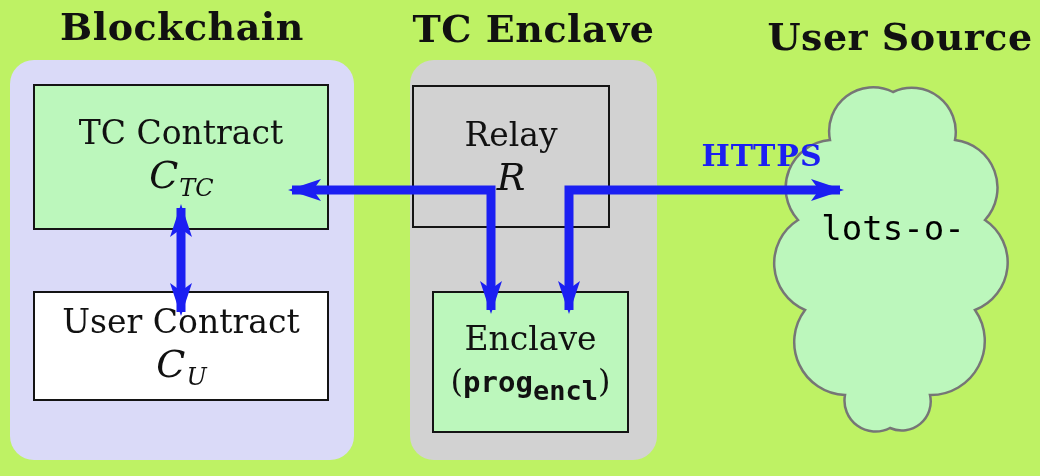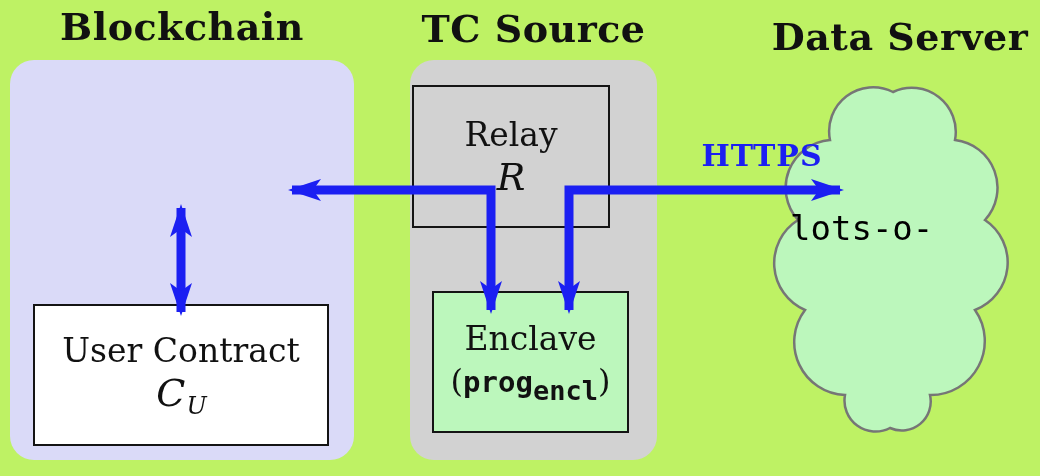--- a/index.html
+++ b/index.html
@@ -23,52 +23,56 @@
     display:flex;flex-direction:column;align-items:center;justify-content:center;
     z-index:2;text-align:center;
   }
   .box-line{font-size:33px;line-height:40px;}
   .math-line{font-size:38px;line-height:44px;font-style:italic;}
   .math-line .sub{font-size:24px;font-style:italic;position:relative;top:8px;left:1px;}
   .enclave-code{font-size:32px;line-height:44px;}
   .enclave-code .tt{font-family:"DejaVu Sans Mono",monospace;font-weight:600;font-size:29px;margin-top:44px;}
   .enclave-code .tt-sub{font-size:27px;position:relative;top:8px;}
   .box.tc-contract{left:33px;top:84px;width:296px;height:146px;background:var(--green);}
-  .box.user-contract{left:33px;top:304px;width:296px;height:142px;background:#ffffff;text-align:right;}
+  .box.user-contract{left:33px;top:291px;width:296px;height:110px;background:#ffffff;text-align:right;}
   .box.relay{left:412px;top:85px;width:198px;height:143px;background:var(--gray);}
   .box.enclave{left:432px;top:291px;width:197px;height:142px;background:var(--green);}
   svg.overlay{position:absolute;left:0;top:0;z-index:3;pointer-events:none;}
   .edge{stroke:var(--blue);stroke-width:9;fill:none;}
   .ah{fill:var(--blue);}
   .cloud{fill:var(--green);stroke:var(--cloud-outline);stroke-width:2.5;}
   .https-label{
     position:absolute;left:682px;top:138px;width:160px;text-align:center;
     color:var(--blue);font-weight:bold;font-size:30px;z-index:4;letter-spacing:1px;
   }
   .cloud-text{
-    position:absolute;left:790px;top:207px;width:206px;
+    position:absolute;left:790px;top:207px;width:206px;text-align:center;
     font-family:"DejaVu Sans Mono",monospace;font-size:34px;line-height:42px;
     z-index:4;color:#000;
   }
   .bc-title{left:10px;top:6px;width:344px;}
   .srv-title{left:410px;top:8px;width:247px;}
   .ds-title{left:763px;top:16px;width:274px;}
 </style>
 </head>
 <body>
 
 <div class="stage">
 
   <div class="col-title bc-title">Blockchain</div>
-  <div class="col-title srv-title">TC Source</div>
-  <div class="col-title ds-title">Data Server</div>
+  <div class="col-title srv-title">TC Enclave</div>
+  <div class="col-title ds-title">User Source</div>
 
   <div class="panel blockchain"></div>
   <div class="panel server"></div>
 
+  <div class="box tc-contract">
+    <div class="box-line">TC Contract</div>
+    <div class="math-line"><span>C</span><span class="sub">TC</span></div>
+  </div>
 
   <div class="box user-contract">
     <div class="box-line">User Contract</div>
     <div class="math-line"><span>C</span><span class="sub">U</span></div>
   </div>
 
   <div class="box relay">
     <div class="box-line">Relay</div>
     <div class="math-line">R</div>
   </div>

